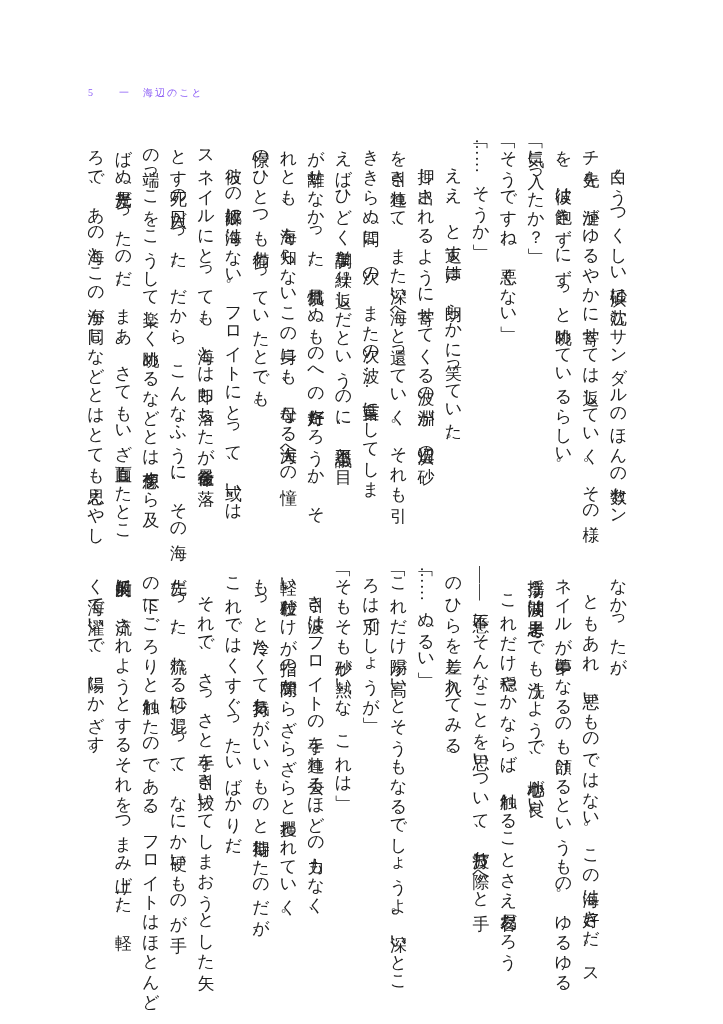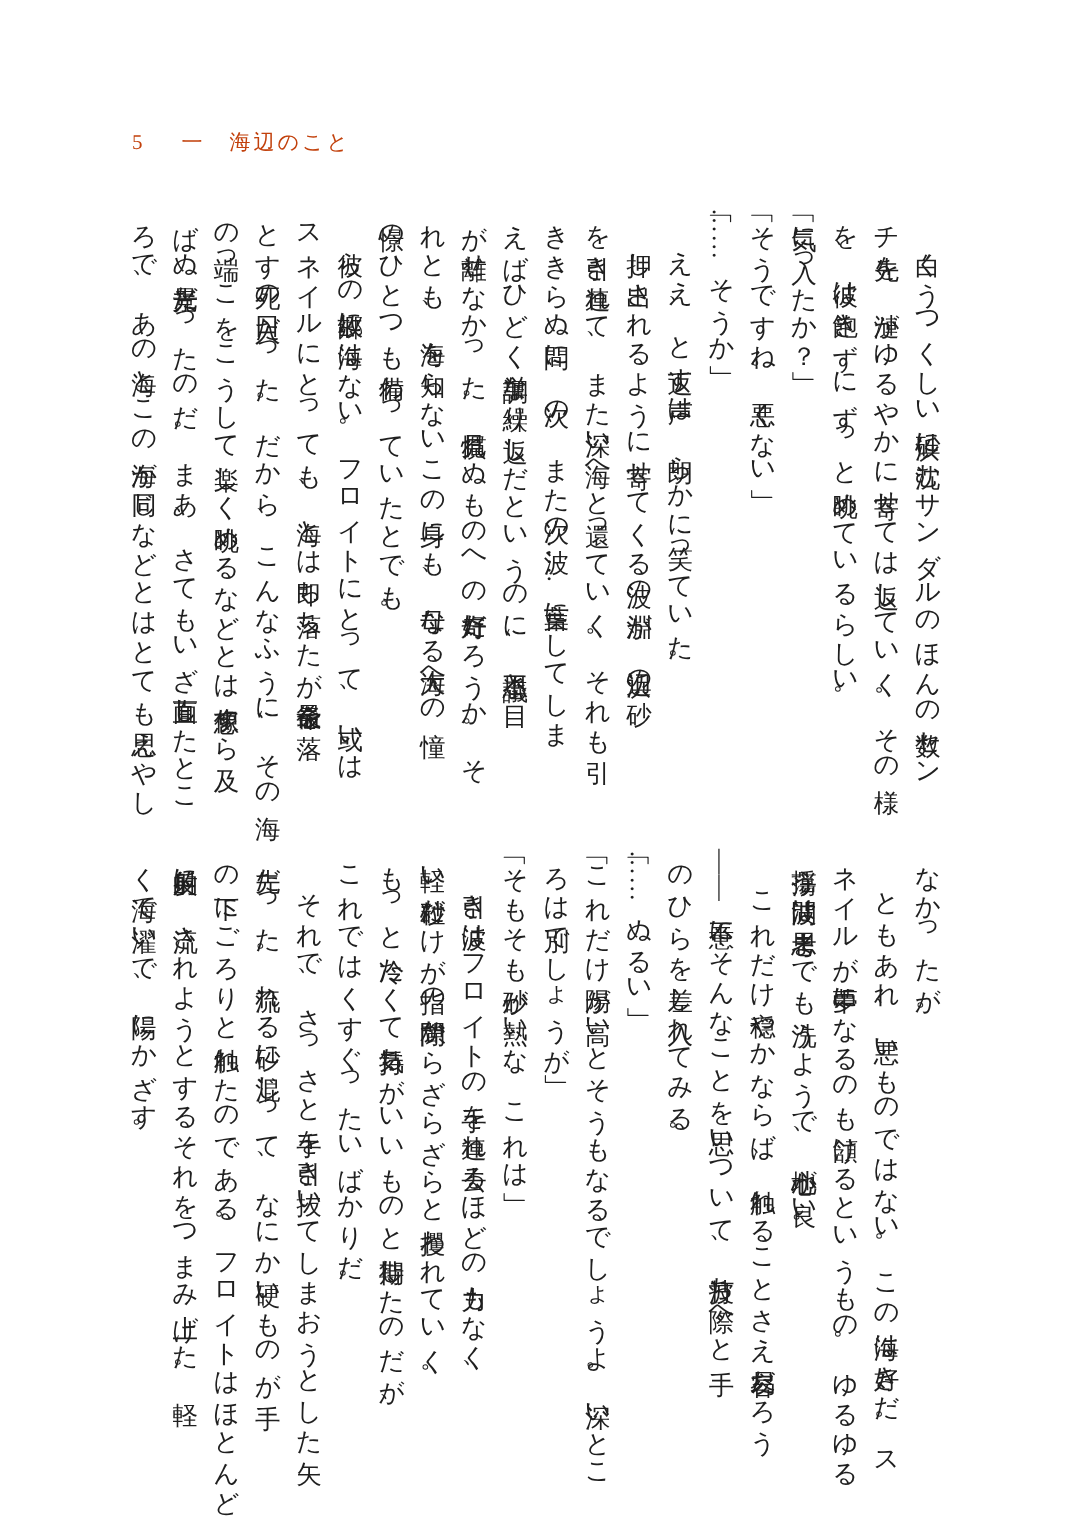--- a/index.html
+++ b/index.html
@@ -13,22 +13,22 @@
     width: 723px;
     height: 1024px;
     background: #ffffff;
     color: #1f1f1f;
     overflow: hidden;
   }
   .running-head {
     position: absolute;
     top: 86px;
     left: 88px;
-    font-size: 14px;
-    color: #c2410c;
+    font-size: 10px;
+    color: #8b5cf6;
     letter-spacing: 2px;
     white-space: nowrap;
   }
   .running-head .page-num {
     display: inline-block;
     margin-right: 26px;
     letter-spacing: 0;
   }
   .band {
     position: absolute;

